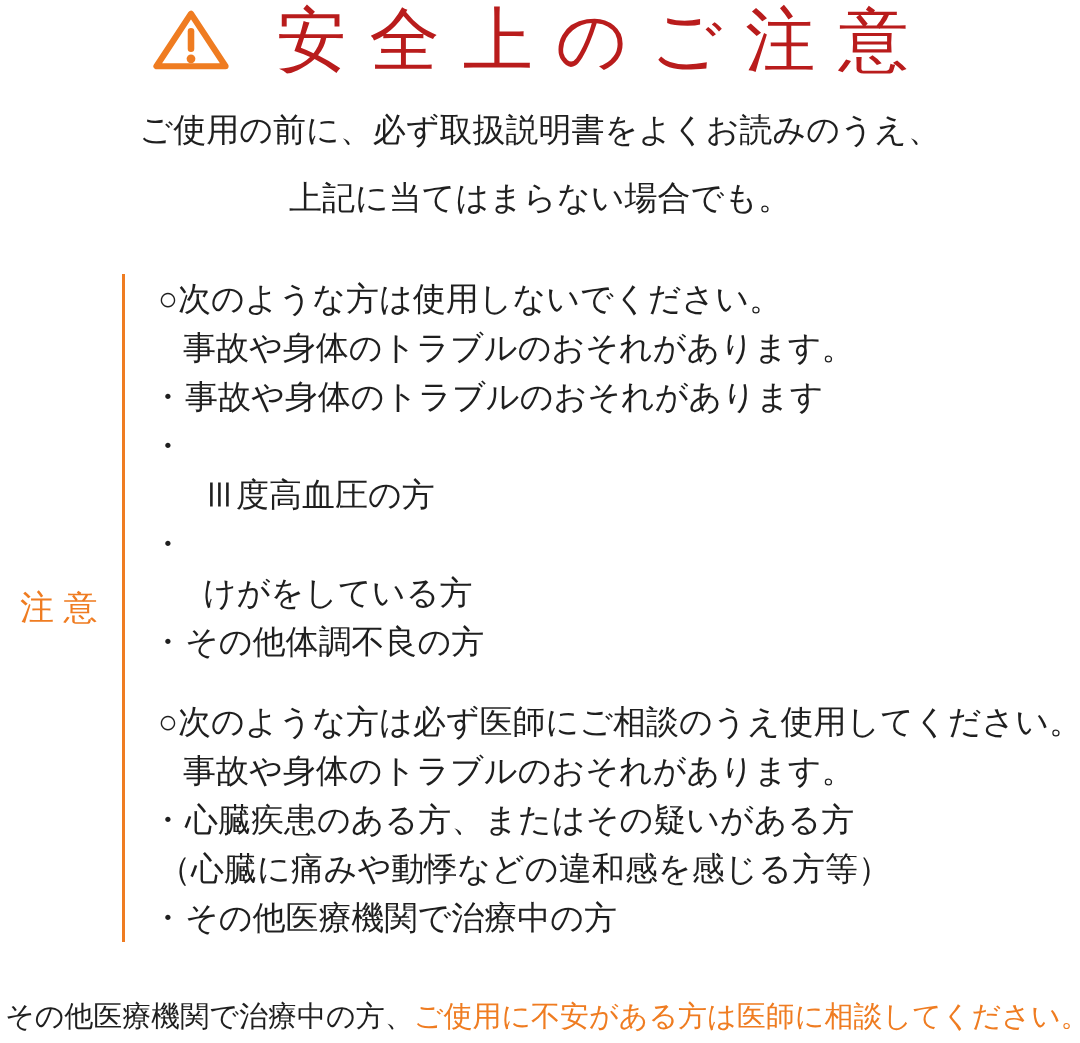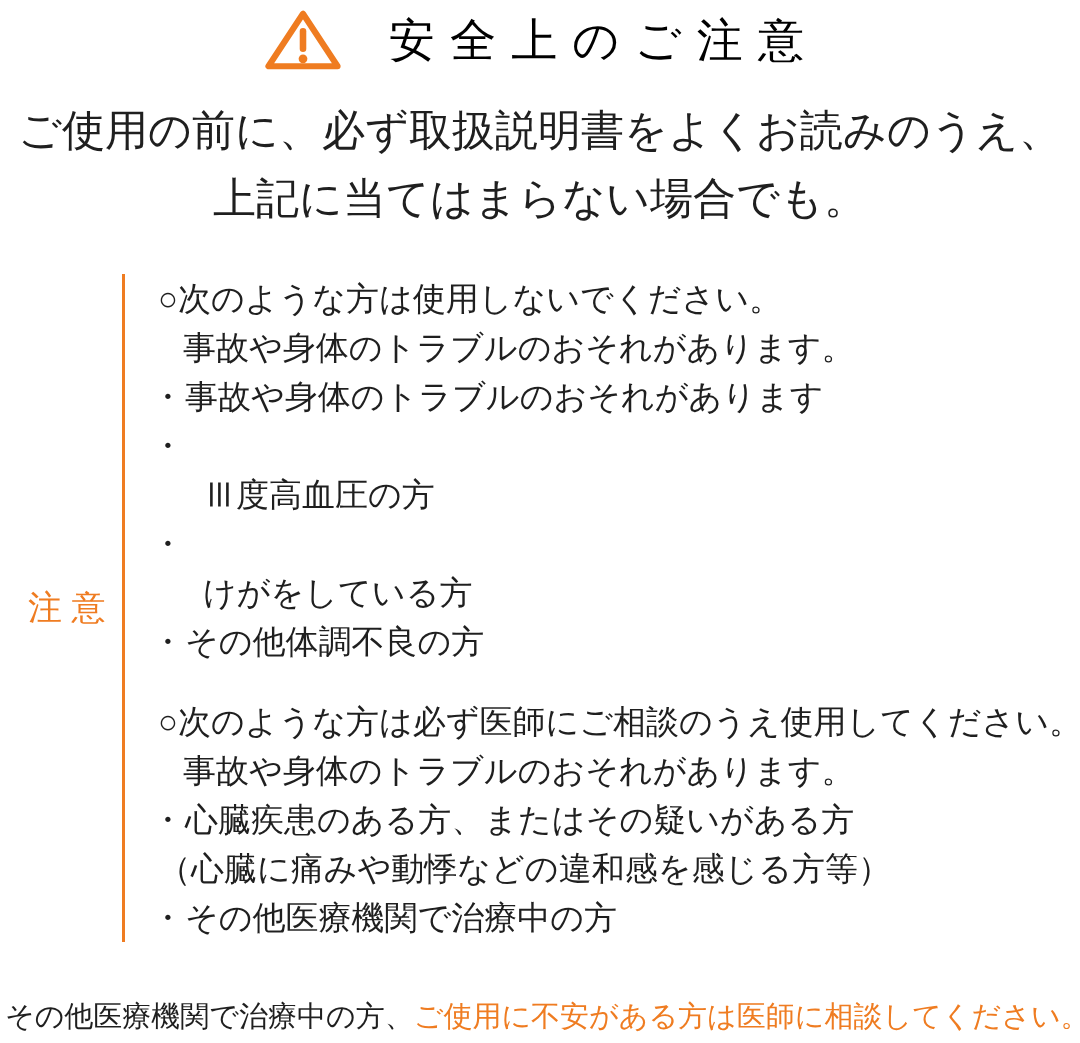--- a/index.html
+++ b/index.html
@@ -19,52 +19,52 @@
   .header {
     margin-top: 4px;
     height: 72px;
     display: flex;
     justify-content: center;
     align-items: center;
     gap: 44px;
   }
   .warn-icon { width: 84px; height: 66px; display: block; }
   .title {
-    font-size: 46px;
+    font-size: 70px;
     font-weight: 500;
     letter-spacing: 0.33em;
-    color: #000000;
+    color: #b91c1c;
     white-space: nowrap;
     line-height: 1;
   }
 
   
   .intro {
     margin-top: 20px;
     text-align: center;
-    font-size: 43px;
+    font-size: 33px;
     line-height: 68px;
     font-weight: 400;
     white-space: nowrap;
   }
 
   
   .caution {
     margin-top: 42px;
     display: flex;
     align-items: stretch;
   }
   .caution-label-col {
     width: 122px;
     flex: none;
     display: flex;
     align-items: center;
   }
   .caution-label {
-    padding-left: 28px;
+    padding-left: 20px;
     font-size: 34px;
     letter-spacing: 0.28em;
     color: #ef7c21;
     white-space: nowrap;
   }
   .caution-content {
     border-left: 3px solid #ef7c21;
     padding-left: 25px;
     font-size: 33px;
     line-height: 49px;

